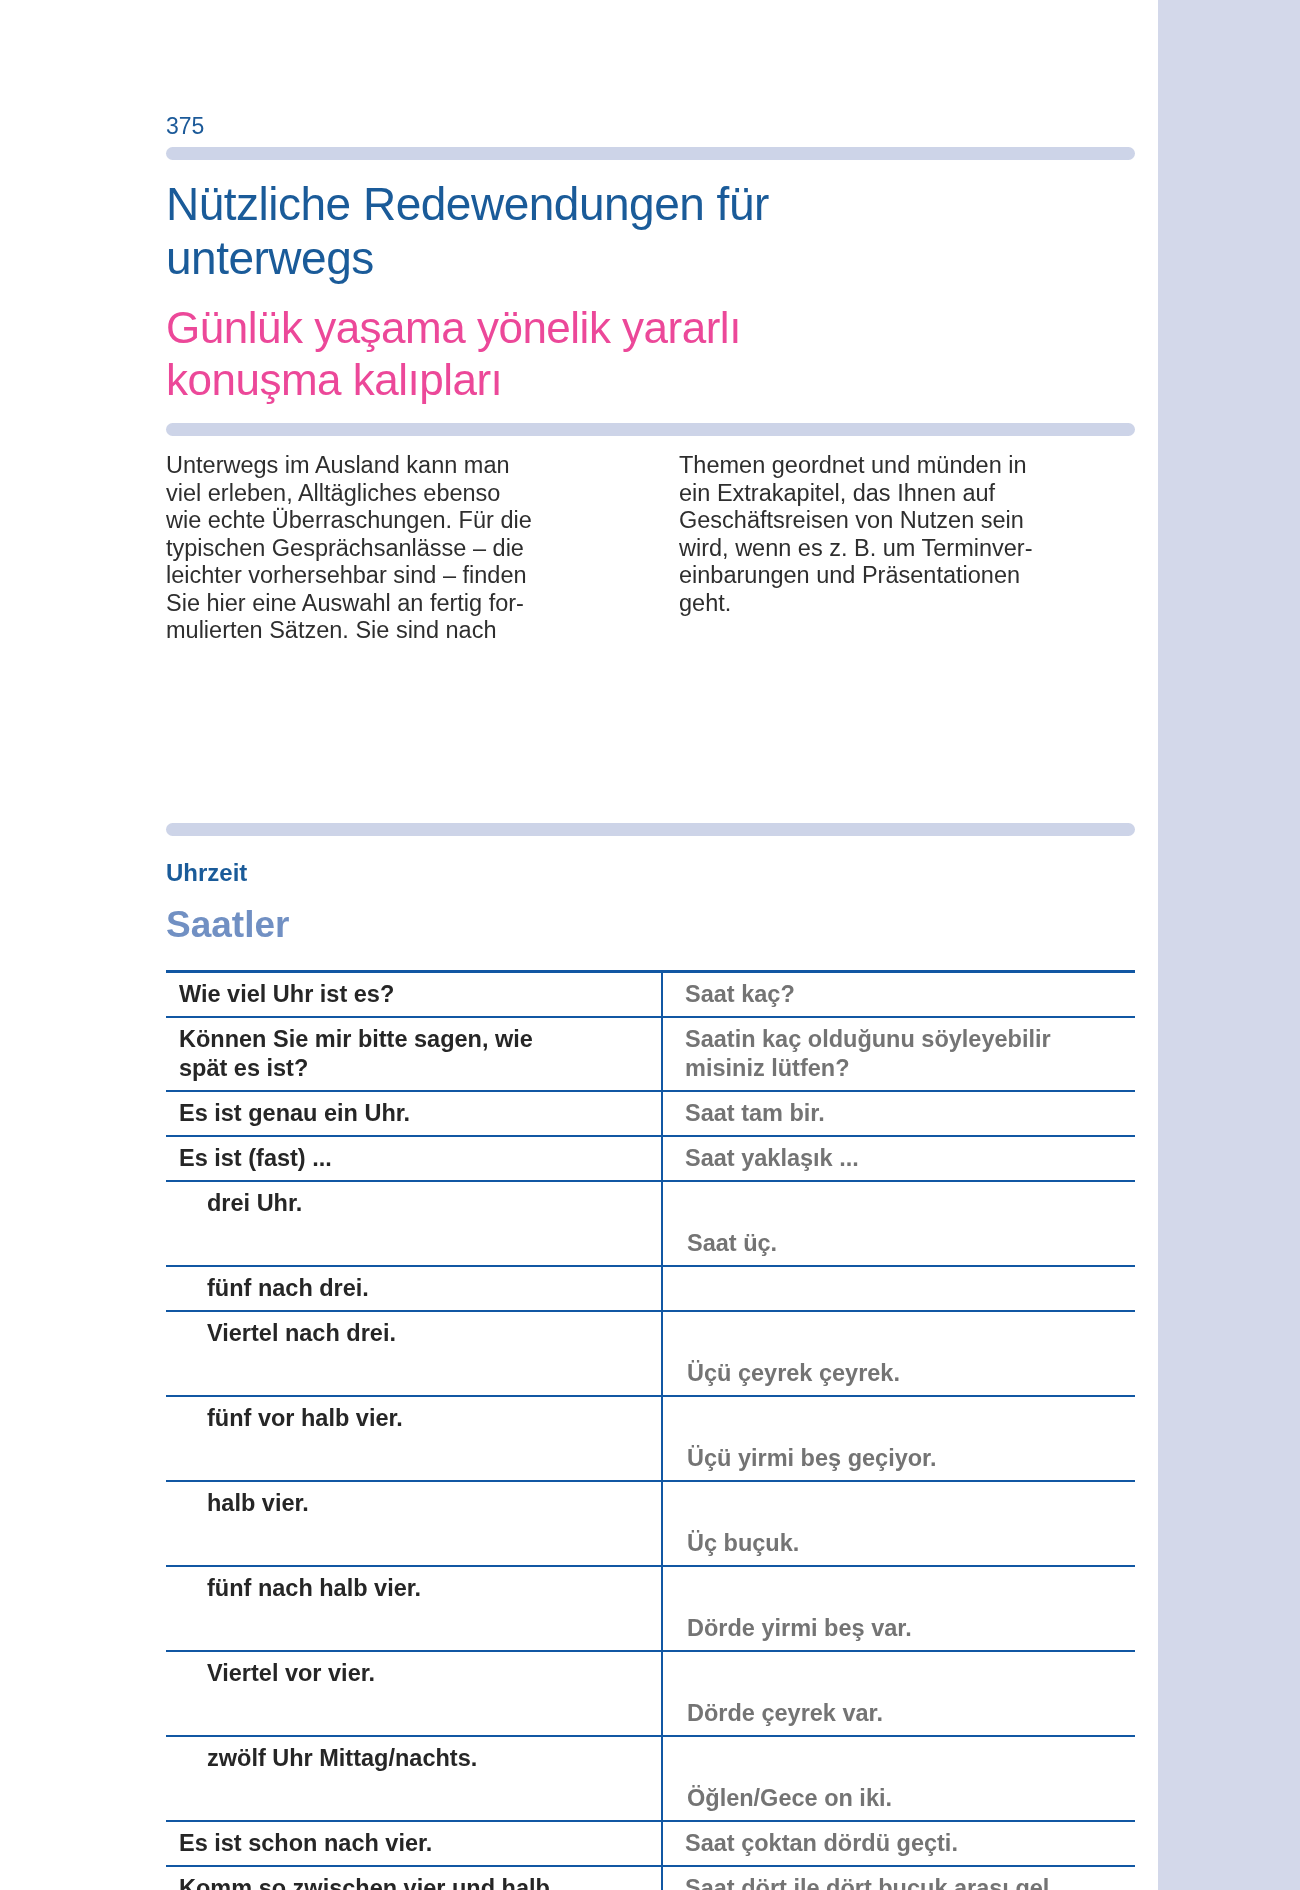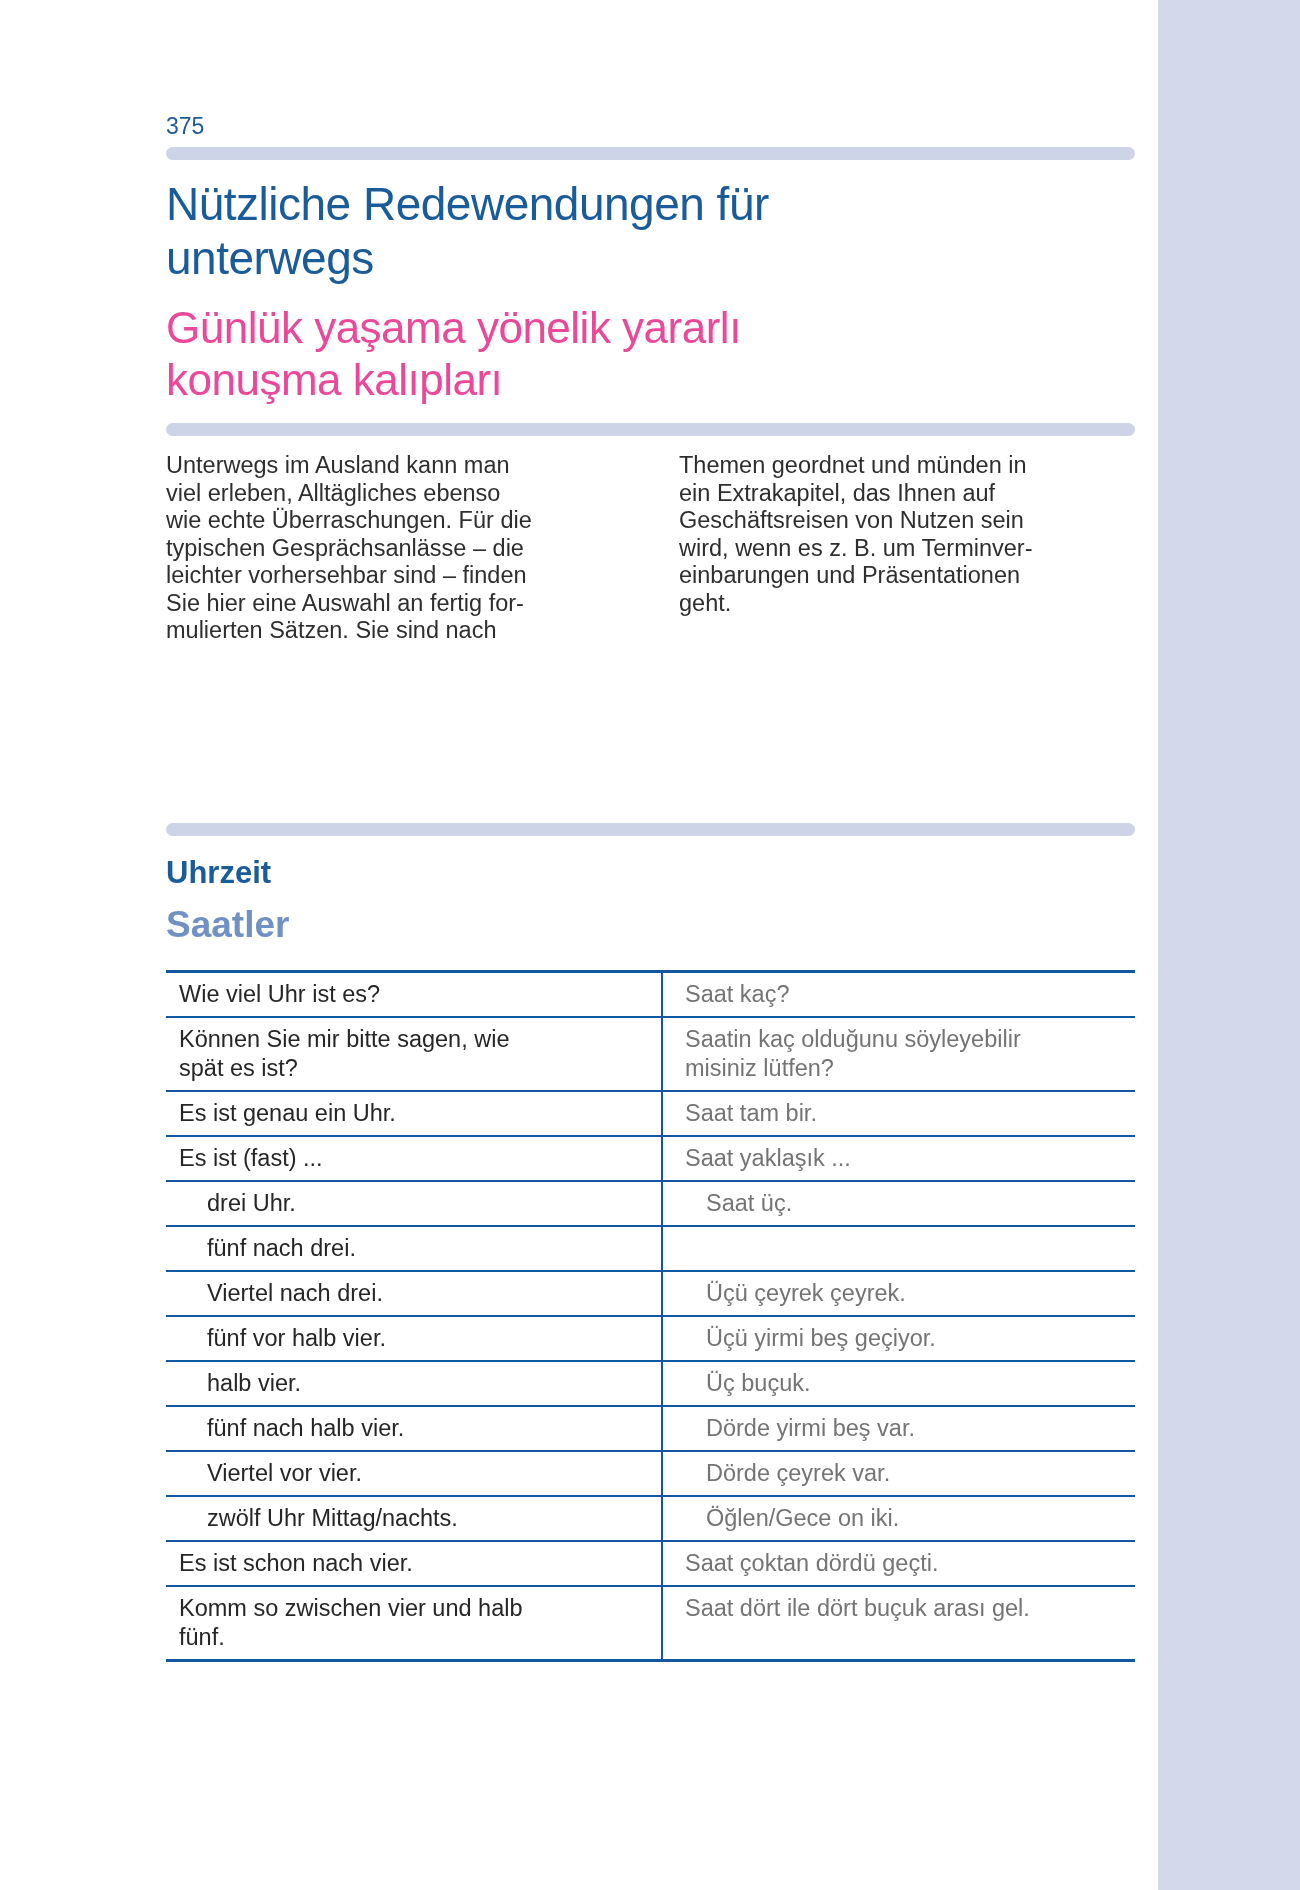--- a/index.html
+++ b/index.html
@@ -39,37 +39,37 @@
     color:#ec4899;letter-spacing:-0.5px;
   }
   .intro{
     margin-top:16px;display:flex;gap:36px;
     font-size:23.5px;line-height:27.5px;color:#2e2e2e;
   }
   .intro-col-left{width:477px;}
   .intro-col-right{width:456px;}
   .section-heading-de{
     margin:20px 0 0 0;
-    font-size:31px;line-height:34px;font-weight:bold;color:#1a5b99;
+    font-size:24px;line-height:34px;font-weight:bold;color:#1a5b99;
   }
   .section-heading-tr{
     margin:19px 0 0 0;
     font-size:37px;line-height:32px;font-weight:bold;color:#7190c3;
   }
   .phrase-table{
     margin-top:29px;width:969px;box-sizing:border-box;
     border-top:3px solid #1157a3;border-bottom:3px solid #1157a3;
   }
-  .prow{display:flex;border-top:2px solid #1157a3;}
+  .prow{display:flex;border-top:2px solid #1157a3;font-weight:bold;}
   .prow:first-child{border-top:none;}
   .cell{box-sizing:border-box;font-size:23.5px;line-height:29px;padding:7px 14px 7px 13px;}
   .cell-de{width:497px;border-right:2px solid #1157a3;color:#262626;}
   .cell-tr{flex:1;color:#747474;padding-left:22px;}
   .prow.indent .cell-de{padding-left:41px;}
-  .prow.indent .cell-tr{padding-left:43px;}
+  .prow.indent .cell-tr{padding-left:24px;margin-top:40px;}
 </style>
 </head>
 <body>
 
 <div class="page">
   <div class="side-band"></div>
 
   <div class="content">
     <div class="page-number">375</div>
 

